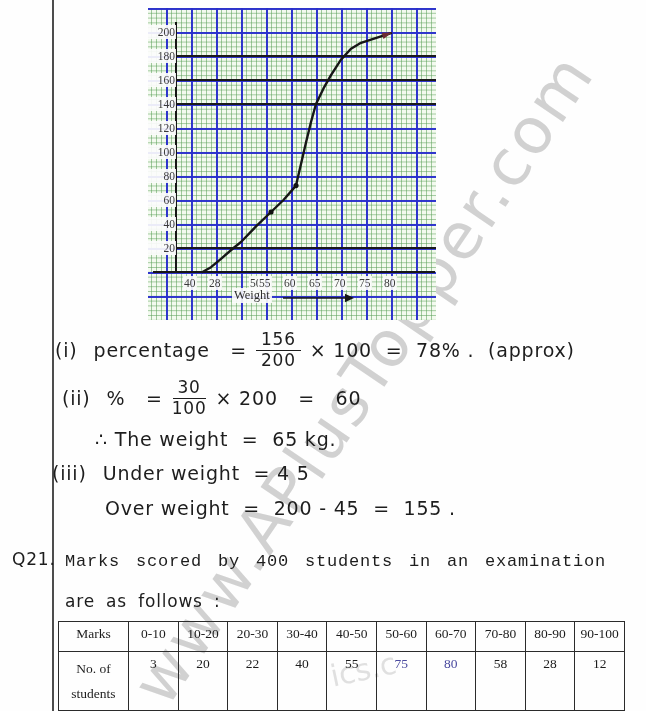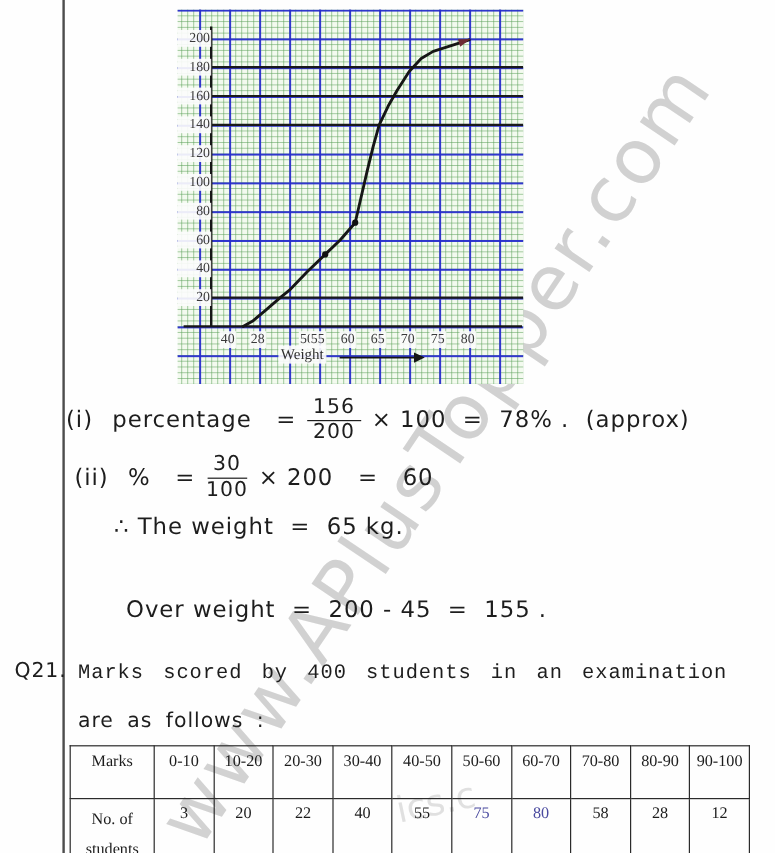--- a/index.html
+++ b/index.html
@@ -44,21 +44,21 @@
   .frac{display:inline-flex;flex-direction:column;align-items:center;font-size:17px;
         line-height:1.15;margin:0 9px;}
   .frac .num{border-bottom:1.7px solid #1d1d1d;padding:0 5px;}
   .qfont{font-size:17px;word-spacing:5px;}
 
   
   #marks-table{position:absolute;left:58px;top:621px;width:567px;z-index:3;
     border-collapse:collapse;table-layout:fixed;
     font-family:"Liberation Serif",serif;font-size:13.5px;color:#1c1c1c;background:transparent;}
   #marks-table td{border:1.4px solid #2b2b2b;text-align:center;vertical-align:top;
-    padding:4px 0 18px 0;overflow:hidden;}
+    padding:4px 0 4px 0;overflow:hidden;}
   #marks-table tr.r1 td{height:21px;}
   #marks-table tr.r2 td{height:50px;}
   .rowlabel span{display:block;line-height:25px;}
   .blue{color:#4a4a9f;}
 </style>
 </head>
 <body>
 
 <div id="page">
 
@@ -125,20 +125,24 @@
       <span class="num">30</span>
       <span class="den">100</span>
     </span>
     <span>× 200   =   60</span>
   </div>
 
   <div class="hw" style="left:95px;top:428px;">
     <span>∴ The weight  =  65 kg.</span>
   </div>
 
+  <div class="hw" style="left:52px;top:462px;">
+    <span class="tag">(iii)</span>
+    <span>Under weight  = 4 5</span>
+  </div>
 
   <div class="hw" style="left:105px;top:497px;">
     <span>Over weight  =  200 - 45  =  155 .</span>
   </div>
 
   <div class="hw qfont" style="left:12px;top:549px;">
     <span>Q21.</span>
   </div>
   <div class="hw qfont" style="left:65px;top:552px;font-family:Liberation Mono, monospace;">
     <span>Marks scored by 400 students in an examination</span>

